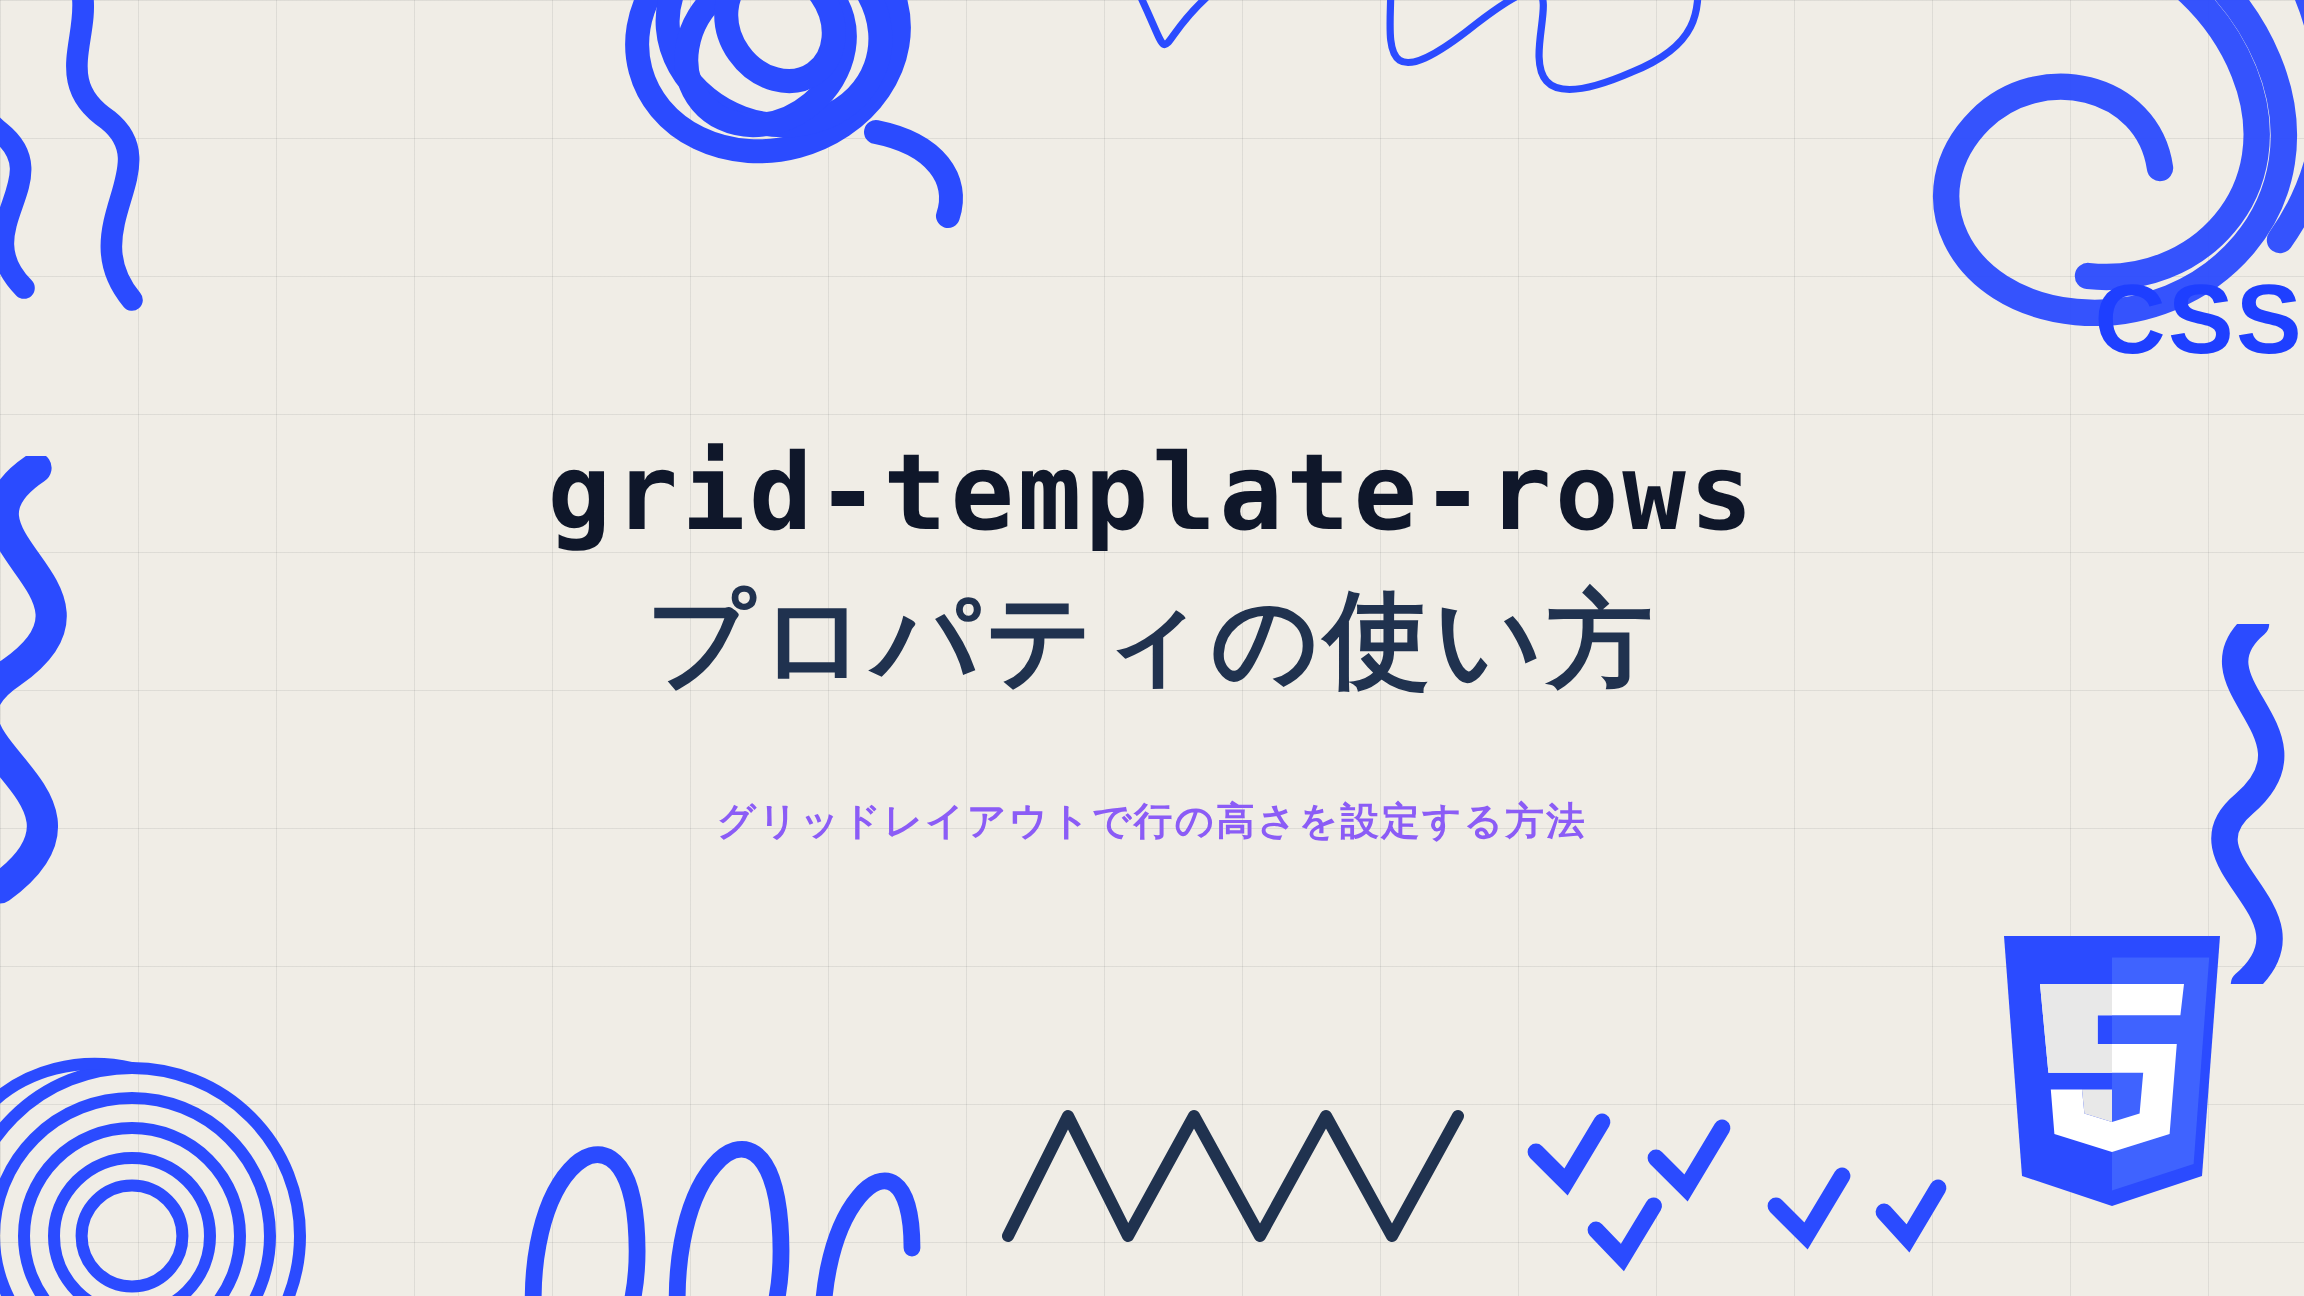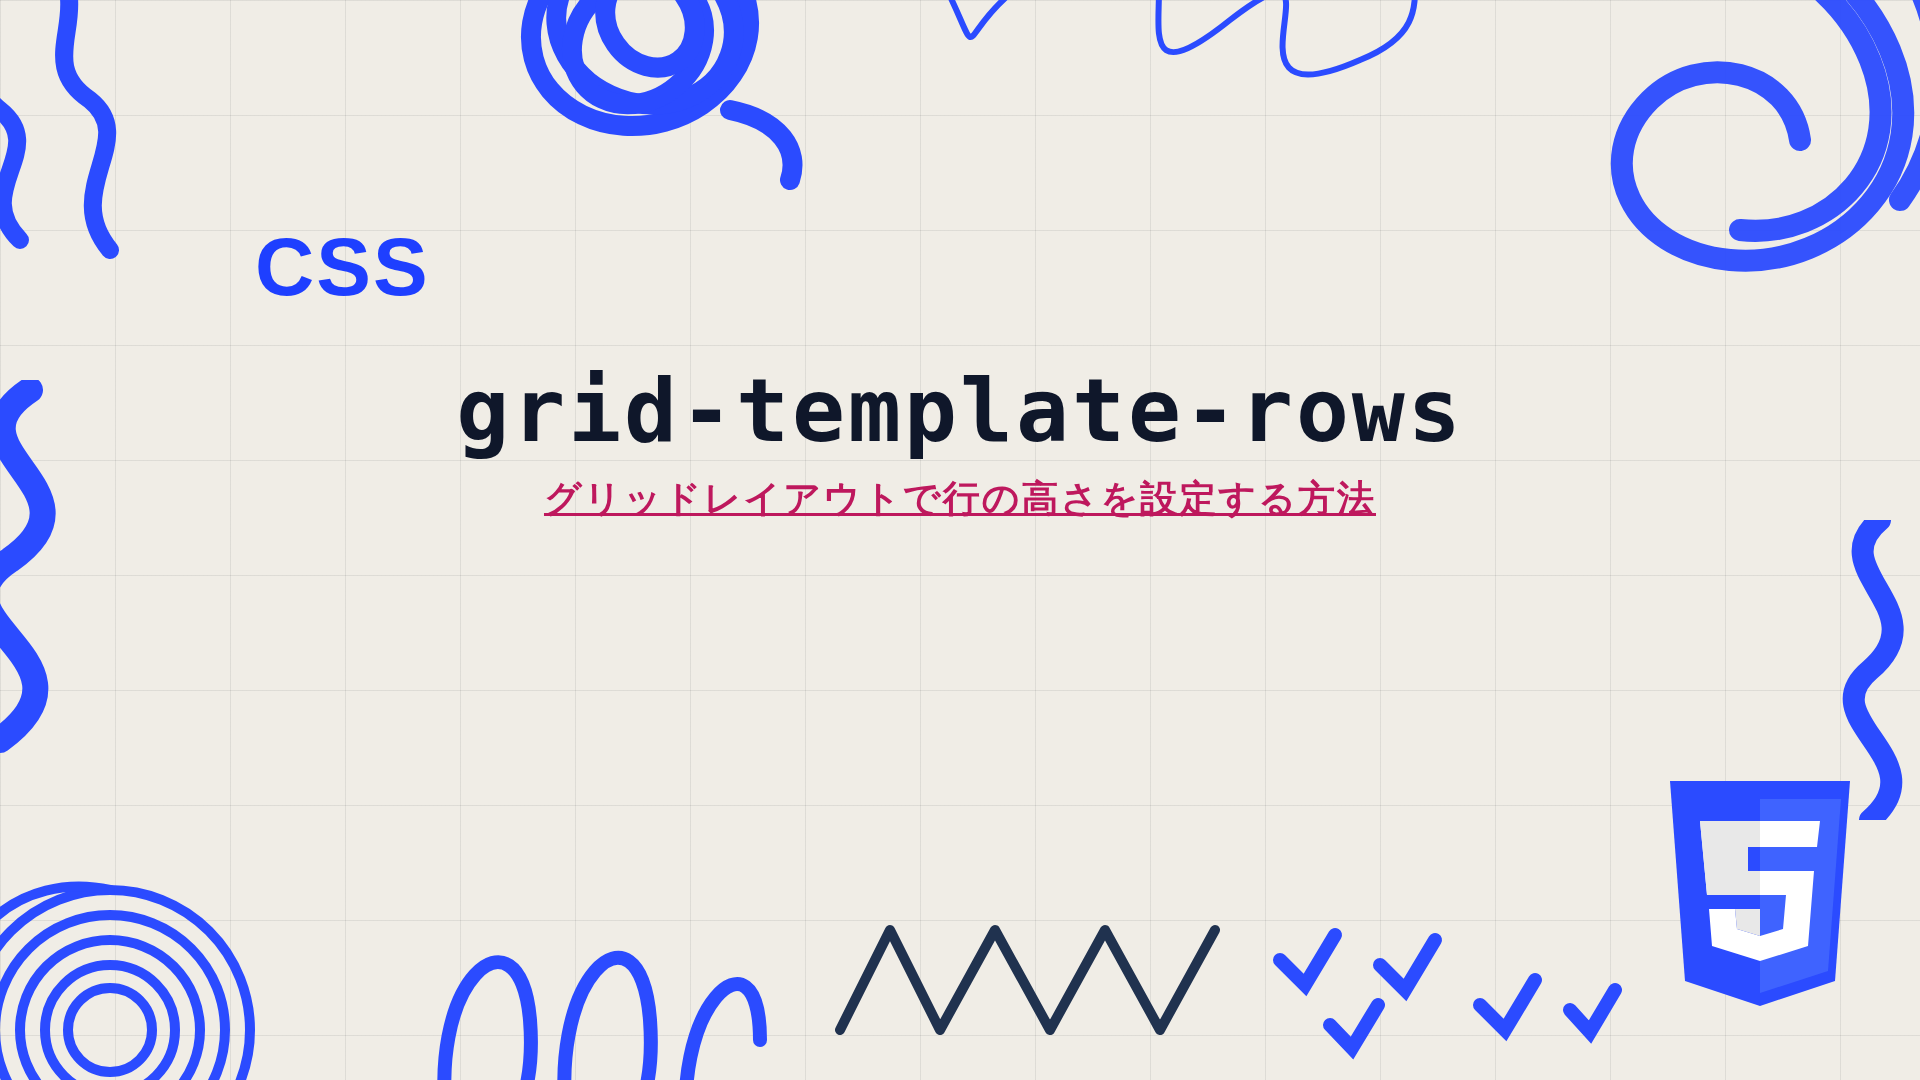--- a/index.html
+++ b/index.html
@@ -25,46 +25,45 @@
       top: 220px;
       left: 0;
       right: 0;
       text-align: center;
       z-index: 10;
     }
     .eyebrow {
       font-size: 82px;
       font-weight: 900;
       color: #1e3fff;
-      text-align: left;
+      text-align: right;
       margin-left: 255px;
       margin-bottom: 45px;
       letter-spacing: 2px;
     }
     .title-line-1 {
       font-size: 88px;
       font-weight: 800;
       color: #0f172a;
       font-family: "Menlo", "Consolas", monospace;
       letter-spacing: 3px;
       margin-bottom: 12px;
     }
     .title-line-2 {
       font-size: 88px;
       font-weight: 900;
       color: #20324f;
       letter-spacing: 4px;
       margin-bottom: 70px;
     }
     .subtitle {
-      font-size: 37px;
+      font-size: 32px;
       font-weight: 800;
-      color: #be185d;
+      color: #8b5cf6;
       letter-spacing: 2px;
-      text-decoration: underline;
     }
     
     .doodle { position: absolute; pointer-events: none; }
     .doodle svg { display: block; }
     
     .css3-badge {
       position: absolute;
       right: 55px;
       bottom: 55px;
       z-index: 20;
@@ -169,20 +168,21 @@
   <svg width="140" height="300" viewBox="0 0 140 300">
     <g stroke="#2b4bff" stroke-width="22" fill="none" stroke-linecap="round">
       <path d="M70 0 C10 50 130 90 60 150 C0 200 130 240 60 300"></path>
     </g>
   </svg>
 </div>
 
 <div class="content">
   <div class="eyebrow">CSS</div>
   <div class="title-line-1">grid-template-rows</div>
+  <div class="title-line-2">プロパティの使い方</div>
   <div class="subtitle">グリッドレイアウトで行の高さを設定する方法</div>
 </div>
 
 <div class="css3-badge">
   <svg width="210" height="240" viewBox="0 0 210 240">
     <path d="M15 0 L195 0 L180 200 L105 225 L30 200 Z" fill="#2b4bff"></path>
     <path d="M105 18 L186 18 L173 190 L105 212 Z" fill="#3f63ff"></path>
     <g fill="#ffffff">
       <path d="M45 40 L165 40 L162 66 L93 66 L93 90 L159 90 L153 165 L105 180 L57 165 L54 128 L80 128 L82 148 L105 155 L128 148 L131 114 L52 114 Z"></path>
     </g>

